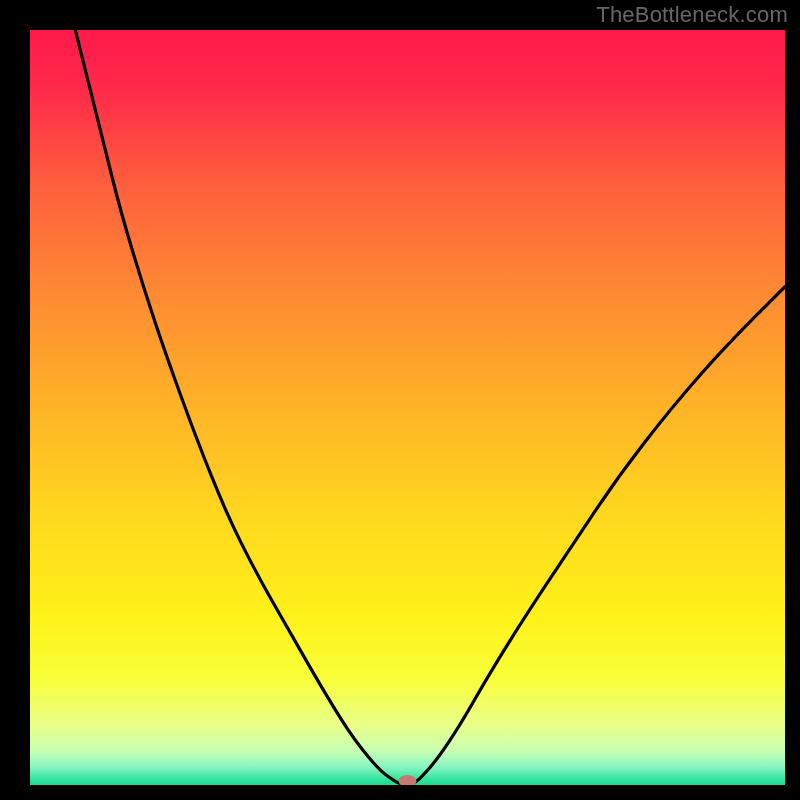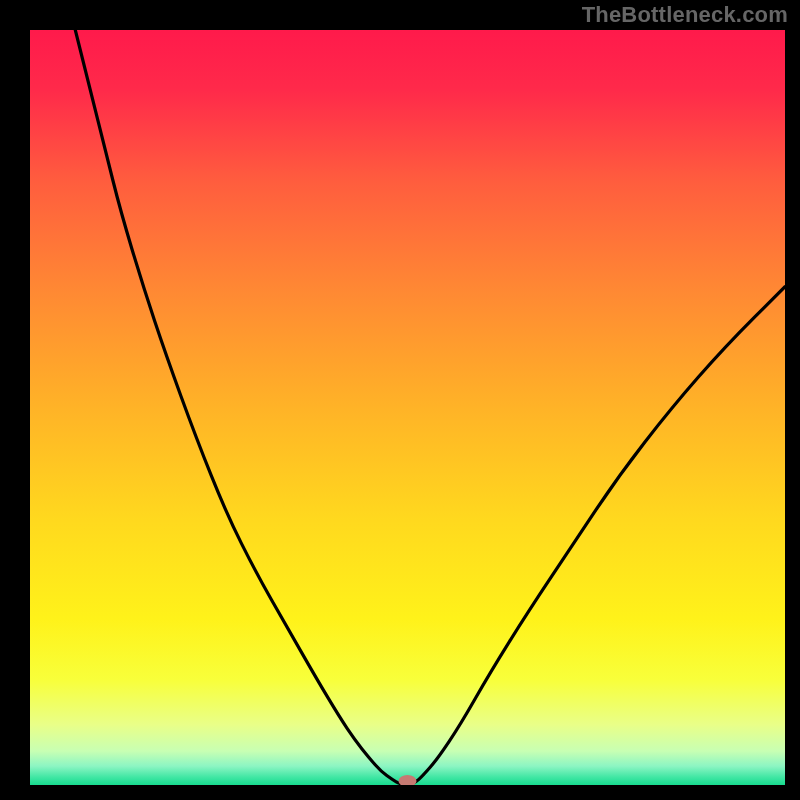--- a/index.html
+++ b/index.html
@@ -16,21 +16,21 @@
     width: 800px;
     height: 800px;
     background: #000;
   }
   .watermark {
     position: absolute;
     top: 2px;
     right: 12px;
     color: #666;
     font-size: 22px;
-    font-weight: 700;
+    font-weight: 400;
     letter-spacing: 0.2px;
     z-index: 10;
   }
   .plot-holder {
     position: absolute;
     left: 30px;
     top: 30px;
     width: 755px;
     height: 755px;
   }

